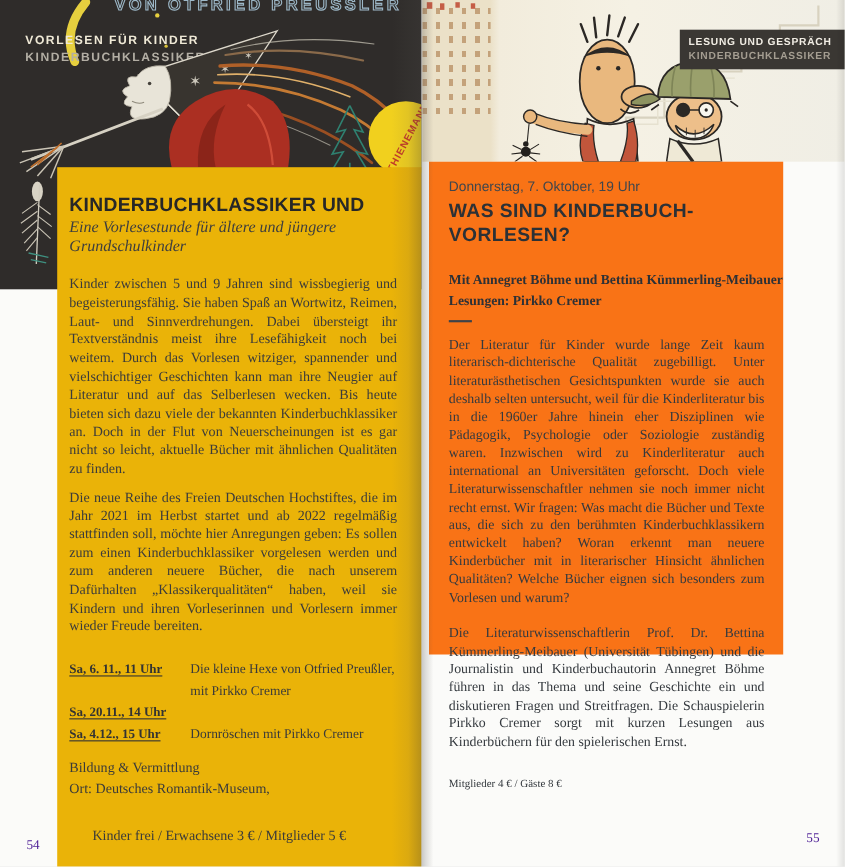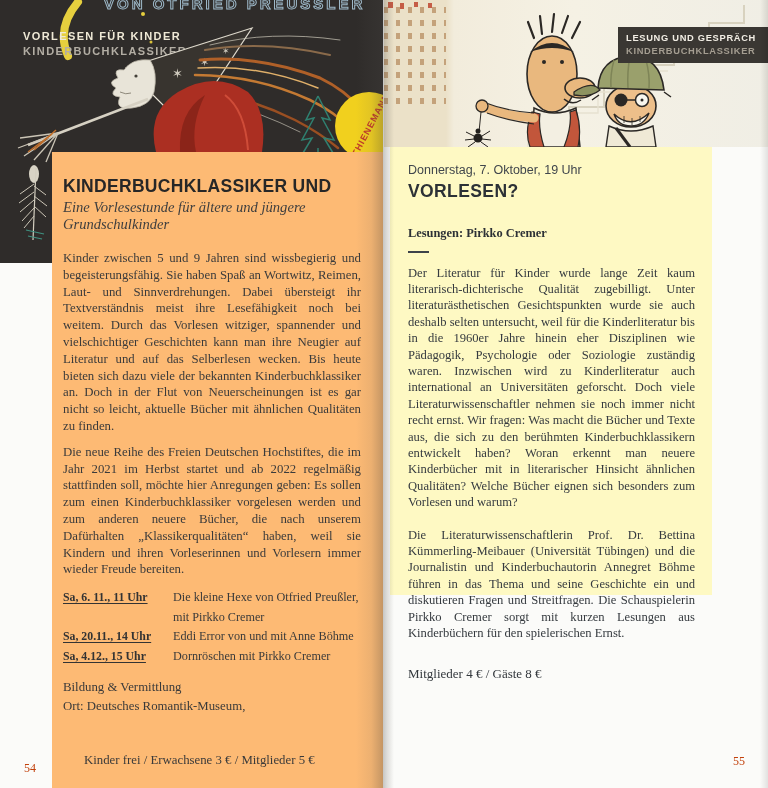--- a/index.html
+++ b/index.html
@@ -1,65 +1,65 @@
 <!DOCTYPE html>
 <html lang="de"><head>
 <meta charset="utf-8">
 <style>
   html,body{margin:0;padding:0;background:#e8e8e6;}
   #canvas{position:relative;width:768px;height:788px;background:#fbfbf9;overflow:hidden;
           font-family:"Liberation Serif","DejaVu Serif",serif;color:#3a3a3a;}
   
   .witch-art{position:absolute;left:0;top:0;width:383px;height:263px;background:#2f2c2a;overflow:hidden;z-index:1;}
   
-  .left-white{position:absolute;left:52px;top:152px;width:331px;height:636px;background:#fdba74;
+  .left-white{position:absolute;left:52px;top:152px;width:331px;height:636px;background:#eab308;
               padding:24px 22px 0 11px;box-sizing:border-box;z-index:10;}
   .l-heading{font-family:"Liberation Sans","DejaVu Sans",sans-serif;font-weight:bold;
              font-size:17.5px;line-height:20px;letter-spacing:.3px;color:#272727;}
   .l-subtitle{margin-top:3px;font-style:italic;font-size:14.6px;line-height:17px;color:#3e3e3e;}
   .body-p{font-size:12.8px;line-height:16.8px;text-align:justify;hyphens:auto;color:#3b3b3b;}
   .l-p1{margin-top:17px;}
   .l-p2{margin-top:9px;}
   .termine{margin-top:13px;font-weight:bold;font-size:12.8px;}
-  .sched{margin-top:10px;}
+  .sched{margin-top:21px;}
   .sched-row{display:flex;line-height:19.5px;}
   .sched-date{width:110px;flex:0 0 110px;font-weight:bold;font-size:11.8px;
               text-decoration:underline;text-underline-offset:2px;color:#333;}
   .sched-desc{font-size:12.2px;white-space:nowrap;}
   .ort{margin-top:12px;font-size:12.8px;line-height:19px;}
   .price-left{position:absolute;left:84px;top:753px;font-size:12.8px;z-index:20;}
-  .pn{position:absolute;font-size:12px;color:#c2410c;z-index:20;}
+  .pn{position:absolute;font-size:12px;color:#4c1d95;z-index:20;}
   .pn-54{left:24px;top:761px;}
   .pn-55{left:733px;top:754px;text-align:right;}
   
   .kids-art{position:absolute;left:384px;top:0;width:384px;height:147px;overflow:hidden;z-index:1;
             background:linear-gradient(90deg,#ebe1c8 0px,#ebe1c8 62px,#f2ecdc 70px,#f5f1e4 190px,#f0eee5 100%);}
   .buildings{position:absolute;left:0;top:0;width:62px;height:104px;background-color:#ebe1c8;
              background-image:repeating-linear-gradient(90deg,rgba(0,0,0,0) 0 4px,#ebe1c8 4px 12px),
                               repeating-linear-gradient(0deg,rgba(186,146,103,.8) 0 6px,rgba(0,0,0,0) 6px 13px);}
   .kids-svg{position:absolute;left:0;top:0;}
   .label-box{position:absolute;left:618px;top:27px;width:158px;background:#3a3733;
              padding:5px 8px 6px;box-sizing:border-box;z-index:15;
              font-family:"Liberation Sans","DejaVu Sans",sans-serif;font-weight:bold;
              font-size:9.3px;letter-spacing:.7px;line-height:12.5px;}
   .label-line1{color:#f1ede4;}
   .label-line2{color:#a49d91;}
   
-  .blue-box{position:absolute;left:390px;top:147px;width:322px;height:448px;background:#fef9c3;
+  .blue-box{position:absolute;left:390px;top:147px;width:322px;height:448px;background:#f97316;
             padding:16px 17px 0 18px;box-sizing:border-box;z-index:10;}
   .r-date{font-family:"Liberation Sans","DejaVu Sans",sans-serif;font-size:12.5px;color:#40464c;}
   .r-title{margin-top:4px;font-family:"Liberation Sans","DejaVu Sans",sans-serif;font-weight:bold;
            font-size:17.5px;line-height:21.5px;letter-spacing:.4px;color:#2c3136;}
   .credits{margin-top:21px;font-weight:bold;font-size:12.4px;line-height:19px;color:#2d3136;}
   .credits div{white-space:nowrap;}
   .rule{margin-top:8px;width:21px;border-top:2px solid #3d434a;}
   .r-p{font-size:12.6px;line-height:16.4px;text-align:justify;hyphens:auto;color:#353a3f;}
   .r-p1{margin-top:12px;}
   .r-p2{margin-top:16px;}
-  .r-price{margin-top:25px;font-size:13px;color:#32373c;}
+  .r-price{margin-top:25px;font-size:10px;color:#32373c;}
   
   .gutter{position:absolute;left:356px;top:0;width:38px;height:788px;z-index:40;pointer-events:none;
           background:linear-gradient(90deg,rgba(90,88,84,0) 0%,rgba(90,88,84,.10) 40%,
                      rgba(70,68,65,.30) 70%,rgba(70,68,65,.16) 82%,rgba(255,255,255,0) 100%);}
   .edge-right{position:absolute;left:760px;top:0;width:8px;height:788px;z-index:50;pointer-events:none;
               background:linear-gradient(90deg,rgba(0,0,0,0) 0%,rgba(0,0,0,.10) 100%);}
 </style>
 </head>
 <body>
 
@@ -169,21 +169,20 @@
     <div class="sched">
       <div class="sched-row">
         <div class="sched-date">Sa, 6. 11., 11 Uhr</div>
         <div class="sched-desc">
           <div>Die kleine Hexe von Otfried Preußler,</div>
           <div>mit Pirkko Cremer</div>
         </div>
       </div>
       <div class="sched-row">
         <div class="sched-date">Sa, 20.11., 14 Uhr</div>
-        <div class="sched-desc">Eddi Error von und mit Anne Böhme</div>
       </div>
       <div class="sched-row">
         <div class="sched-date">Sa, 4.12., 15 Uhr</div>
         <div class="sched-desc">Dornröschen mit Pirkko Cremer</div>
       </div>
     </div>
     <div class="ort">
       <div>Bildung &amp; Vermittlung</div>
       <div>Ort: Deutsches Romantik-Museum,</div>
     </div>
@@ -258,23 +257,25 @@
   </div>
 
   <div class="label-box">
     <div class="label-line1">LESUNG UND GESPRÄCH</div>
     <div class="label-line2">KINDERBUCHKLASSIKER</div>
   </div>
 
   <div class="blue-box">
     <div class="r-date">Donnerstag, 7. Oktober, 19 Uhr</div>
     <div class="r-title">
+      <div>WAS SIND KINDERBUCH-</div>
       <div>VORLESEN?</div>
     </div>
     <div class="credits">
+      <div>Mit Annegret Böhme und Bettina Kümmerling-Meibauer</div>
       <div>Lesungen: Pirkko Cremer</div>
     </div>
     <div class="rule"></div>
     <div class="r-p r-p1">Der Literatur für Kinder wurde lange Zeit kaum literarisch-dichterische Qualität zugebilligt. Unter literaturästhetischen Gesichtspunkten wurde sie auch deshalb selten untersucht, weil für die Kinderliteratur bis in die 1960er Jahre hinein eher Disziplinen wie Pädagogik, Psychologie oder Soziologie zuständig waren. Inzwischen wird zu Kinderliteratur auch international an Universitäten geforscht. Doch viele Literaturwissenschaftler nehmen sie noch immer nicht recht ernst. Wir fragen: Was macht die Bücher und Texte aus, die sich zu den berühmten Kinderbuchklassikern entwickelt haben? Woran erkennt man neuere Kinderbücher mit in literarischer Hinsicht ähnlichen Qualitäten? Welche Bücher eignen sich besonders zum Vorlesen und warum?</div>
     <div class="r-p r-p2">Die Literaturwissenschaftlerin Prof. Dr. Bettina Kümmerling-Meibauer (Universität Tübingen) und die Journalistin und Kinderbuchautorin Annegret Böhme führen in das Thema und seine Geschichte ein und diskutieren Fragen und Streitfragen. Die Schauspielerin Pirkko Cremer sorgt mit kurzen Lesungen aus Kinderbüchern für den spielerischen Ernst.</div>
     <div class="r-price">Mitglieder 4 € / Gäste 8 €</div>
   </div>
 
   <div class="pn pn-55">55</div>
 

